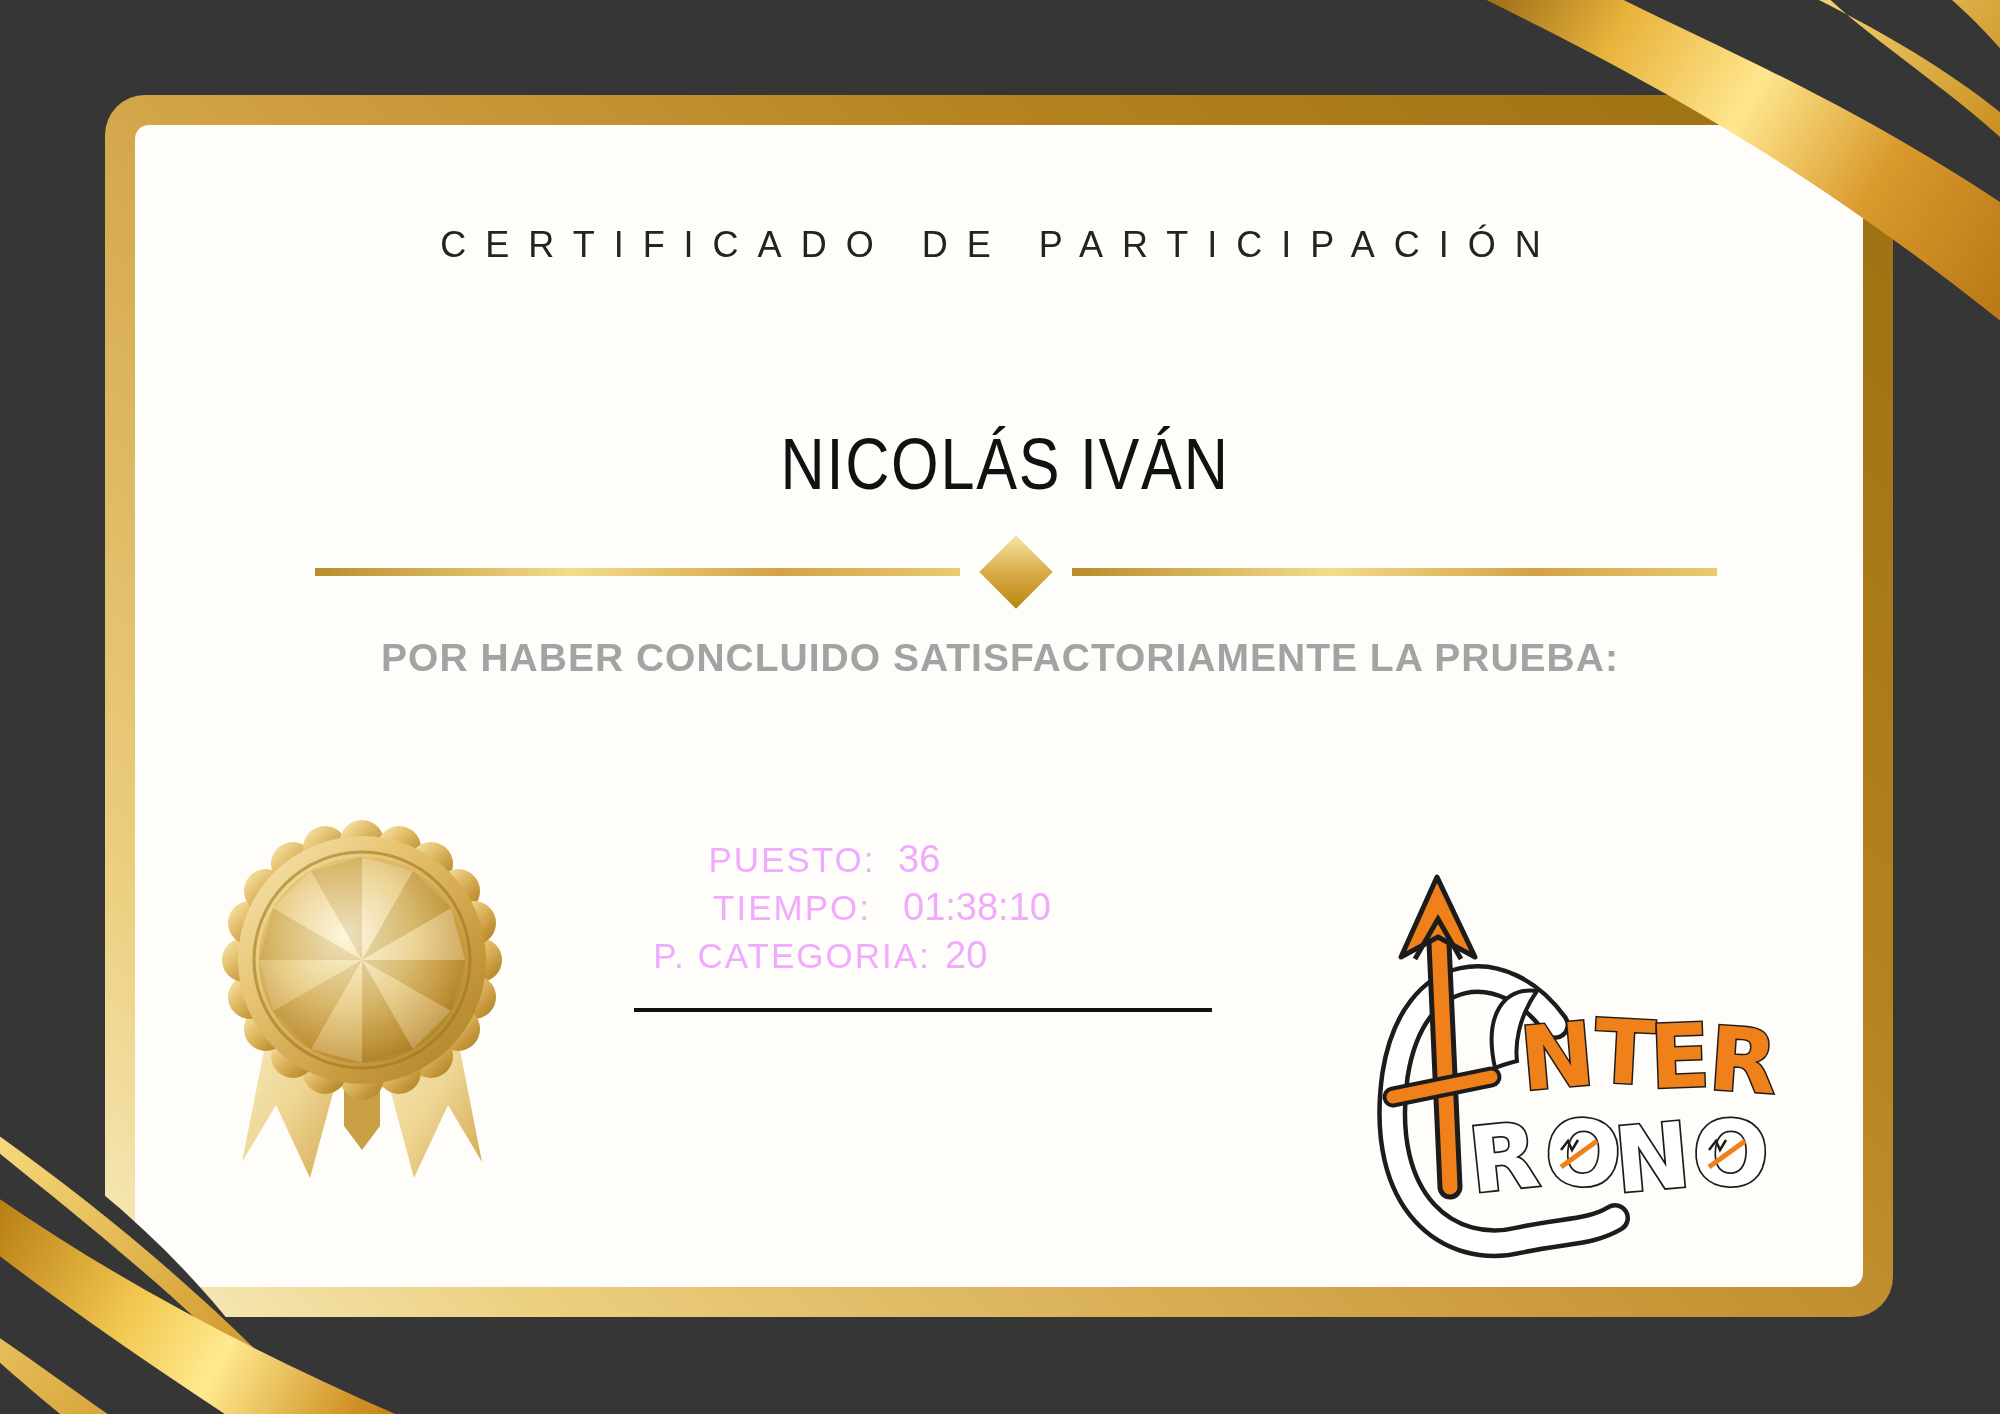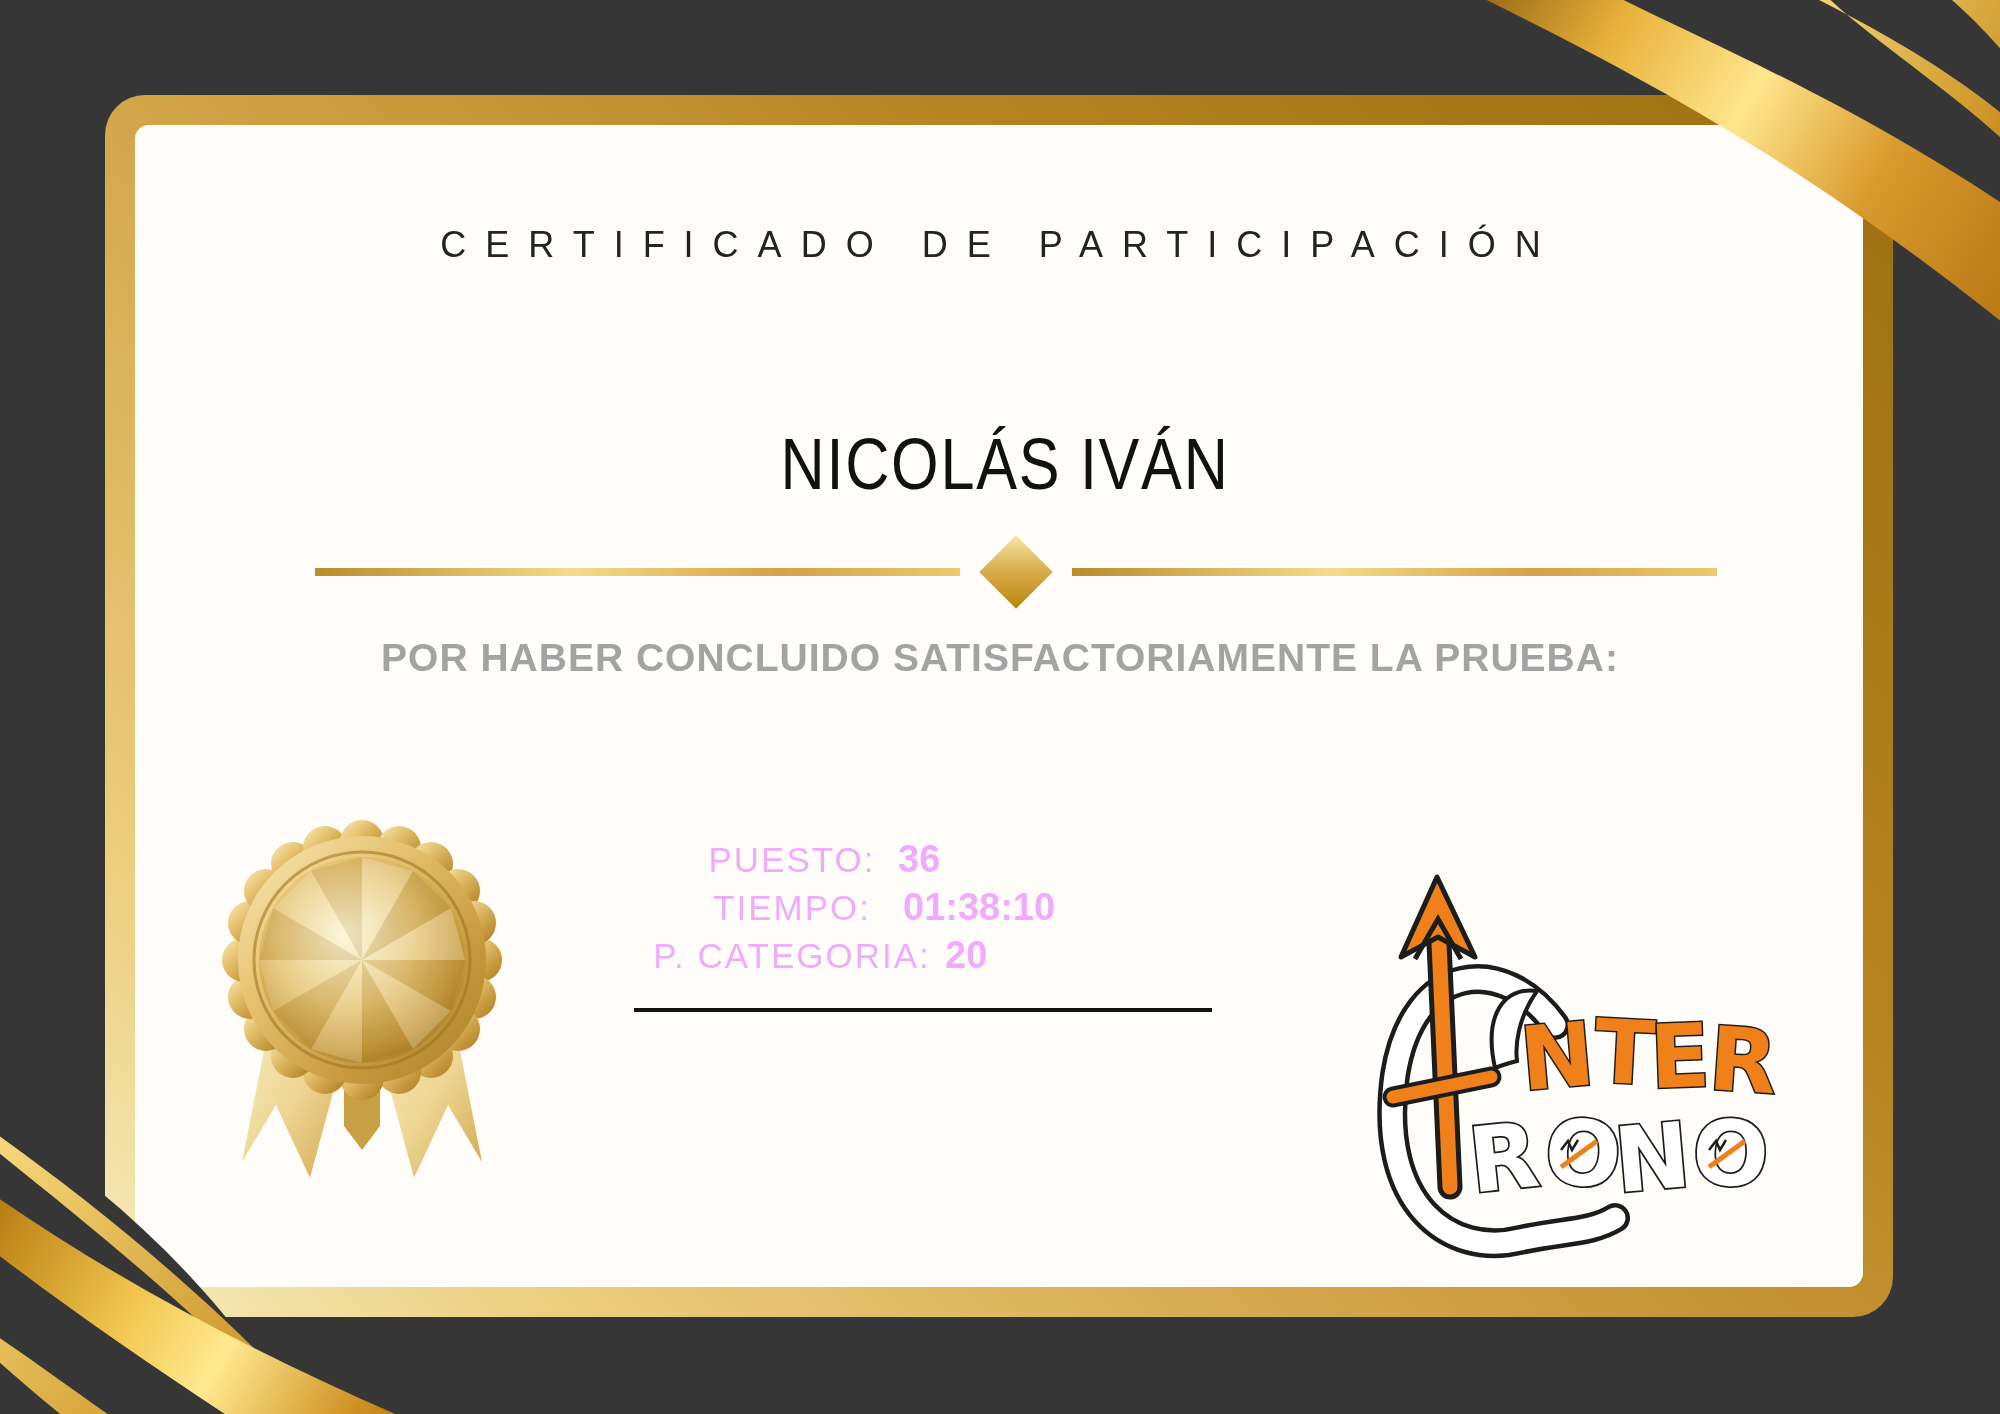--- a/index.html
+++ b/index.html
@@ -48,21 +48,21 @@
     position:absolute; left:0; top:636px; width:2000px; text-align:center;
     font-size:39px; font-weight:700; letter-spacing:1px; color:#a3a3a3; white-space:nowrap;
   }
   .results { position:absolute; left:612px; top:836px; width:620px; color:#f0abfc; }
   .results .row { position:relative; height:48px; }
   .results .lbl {
     display:block; width:360px; text-align:center;
     font-size:35px; font-weight:400; letter-spacing:2px; line-height:48px; white-space:nowrap;
   }
   .results .val {
-    position:absolute; top:0; font-size:38px; font-weight:700; line-height:46px; white-space:nowrap;
+    position:absolute; top:0; font-size:38px; font-weight:400; line-height:46px; white-space:nowrap;
   }
   .row-puesto .val    { left:286px; }
   .row-tiempo .val    { left:291px; }
   .row-categoria .val { left:333px; }
   .result-underline {
     position:absolute; left:634px; top:1008px; width:578px; height:4px; background:#121212;
   }
   .medal { position:absolute; left:212px; top:810px; width:300px; height:400px; }
   .brand-logo { position:absolute; left:1355px; top:855px; width:470px; height:430px; }
 </style>

